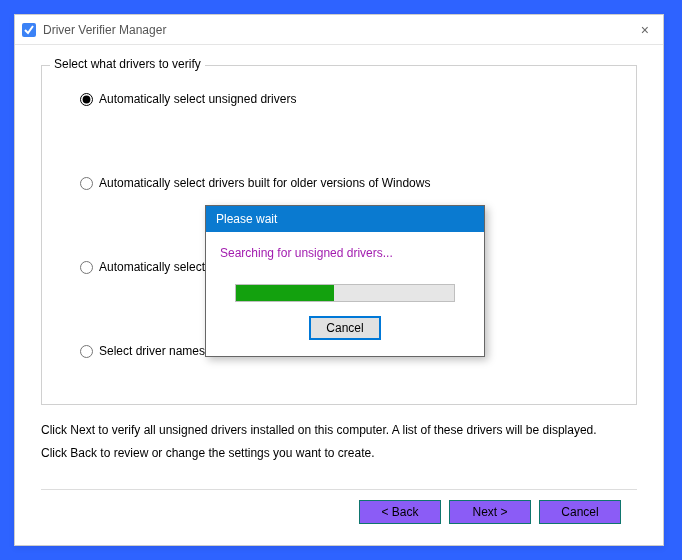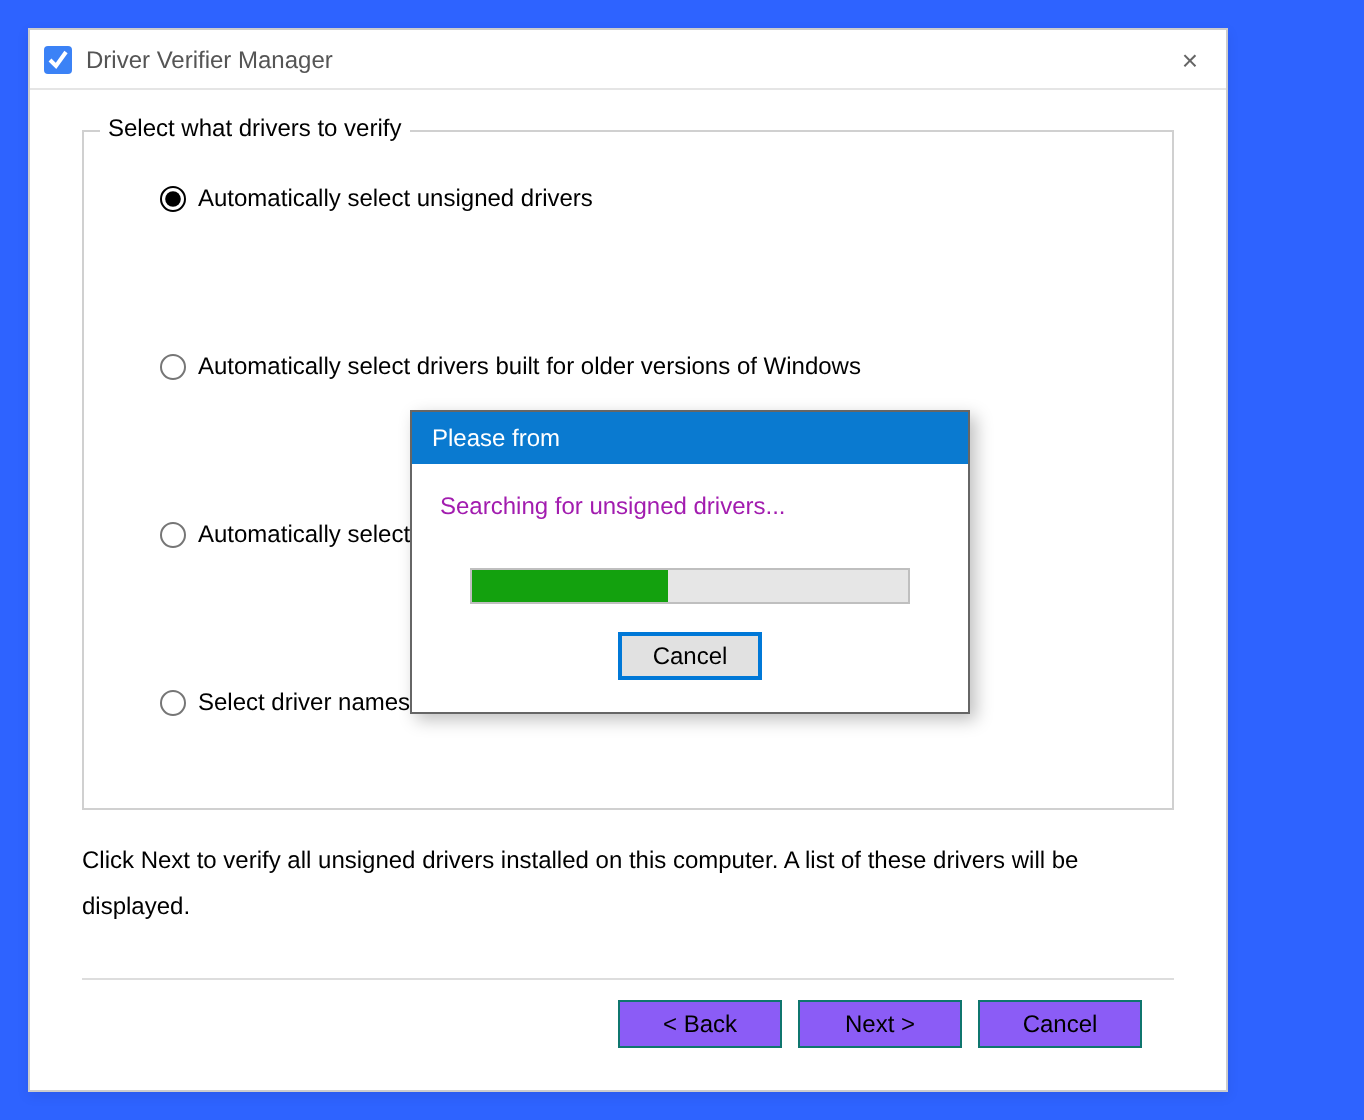--- a/index.html
+++ b/index.html
@@ -1,17 +1,17 @@
 <!DOCTYPE html>
 <html><head>
   <meta charset="utf-8">
   <style>
     * { box-sizing: border-box; margin: 0; padding: 0; font-family: "Segoe UI", Tahoma, sans-serif; font-size: 12px; }
     body { background: #2e63ff; width: 682px; height: 560px; padding: 14px; }
-    .window { background: #fff; width: 600px; height: 532px; border: 1px solid #ccc; box-shadow: 0 2px 6px rgba(0,0,0,.08); position: relative; }
+    .window { background: #fff; width: 650px; height: 532px; border: 1px solid #ccc; box-shadow: 0 2px 6px rgba(0,0,0,.08); position: relative; }
     .titlebar { height: 30px; display: flex; align-items: center; padding: 0 10px 0 6px; border-bottom: 1px solid #e5e5e5; color: #555; }
     .titlebar .icon { width: 16px; height: 16px; margin-right: 6px; display:inline-flex; align-items:center; justify-content:center; }
     .titlebar .title { flex: 1; }
     .titlebar .close { font-size: 14px; font-weight: 300; color: #666; cursor: pointer; padding: 0 4px; }
     .content { padding: 20px 26px 0 26px; position: relative; }
     .group { border: 1px solid #d0d0d0; padding: 26px 32px 14px 14px; position: relative; height: 340px; }
     .group-label { position: absolute; top: -9px; left: 8px; background: #fff; padding: 0 4px; color: #000; }
     .radio-row { display: flex; align-items: center; margin-bottom: 70px; margin-left: 24px; }
     .radio-row:last-of-type { margin-bottom: 0; }
     .radio-row input[type=radio] { margin-right: 6px; width: 13px; height: 13px; accent-color: #000; }
@@ -66,33 +66,34 @@
       </div>
 
       <div class="radio-row">
         <input type="radio" name="drvsel" id="r3" style="">
         <label for="r3">Select driver names from a list</label>
       </div>
     </div>
 
     <div class="hint">
       <div>Click Next to verify all unsigned drivers installed on this computer. A list of these drivers will be displayed.</div>
+      <div>Click Back to review or change the settings you want to create.</div>
     </div>
 
     <hr class="divider">
 
     <div class="buttonbar">
       <button class="btn">&lt; Back</button>
       <button class="btn">Next &gt;</button>
       <button class="btn">Cancel</button>
     </div>
   </div>
 
   <div class="modal">
-    <div class="modal-title">Please from</div>
+    <div class="modal-title">Please wait</div>
     <div class="modal-body">
       <div class="modal-text">Searching for unsigned drivers...</div>
       <div class="progress">
         <div class="progress-fill" style="width:45%"></div>
       </div>
       <div class="modal-buttons">
         <button class="modal-btn">Cancel</button>
       </div>
     </div>
   </div>

